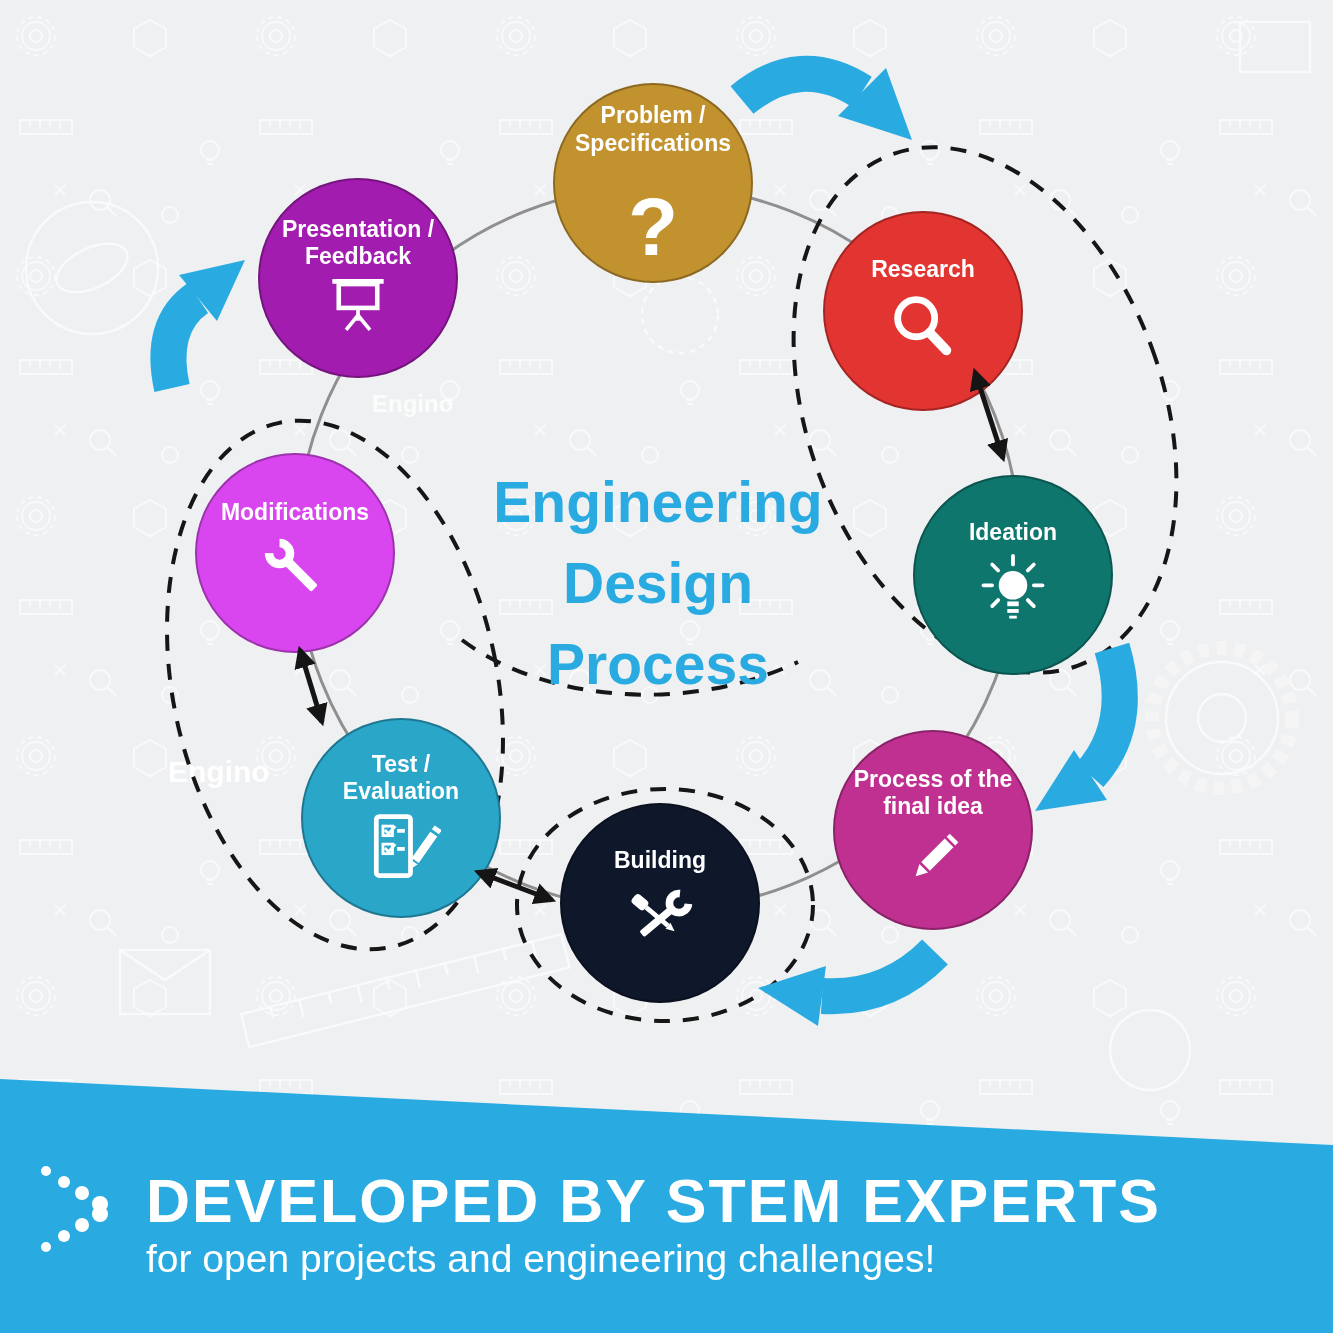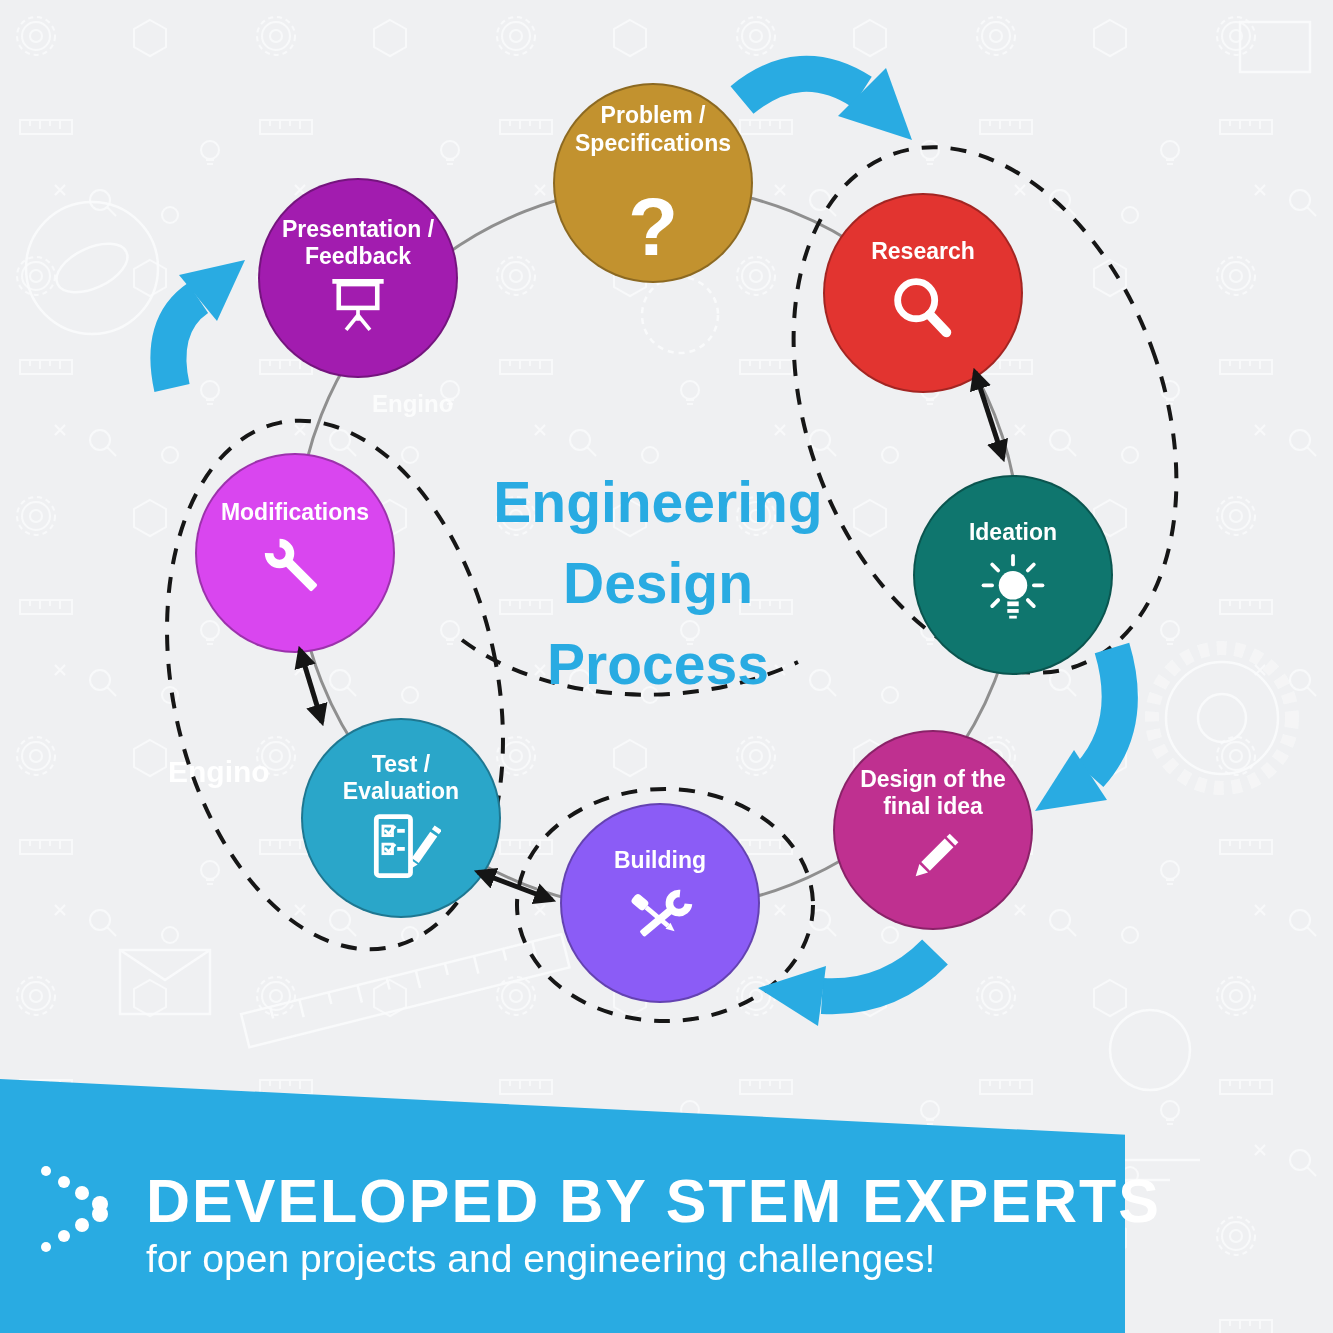--- a/index.html
+++ b/index.html
@@ -56,21 +56,21 @@
     text-align: center;
     font-weight: bold;
     font-size: 57px;
     line-height: 81px;
   }
 
   
   .banner {
     position: absolute;
     left: 0; top: 1065px;
-    width: 1125px; height: 268px;
+    width: 1333px; height: 268px;
     clip-path: polygon(0px 14px, 1333px 80px, 1333px 268px, 0px 268px);
   }
   .banner-chevron {
     position: absolute;
     left: 36px; top: 96px;
     width: 92px; height: 96px;
   }
   .banner-text {
     position: absolute;
     left: 146px; top: 104px;
@@ -161,21 +161,21 @@
       <path d="M 172 388 Q 158 325 198 298" fill="none" stroke="#29abe2" stroke-width="36"></path>
       <polygon points="217,321 179,275 245,260"></polygon>
     </g>
   </svg>
 
   <div class="node" style="left: 553px; top: 83px; background-color: rgb(194, 146, 47); gap: 35px;">
     <div class="node-label">Problem / Specifications</div>
     <div class="node-icon qmark">?</div>
   </div>
 
-  <div class="node" style="left: 823px; top: 193px; background-color: rgb(226, 52, 48);">
+  <div class="node" style="left: 823px; top: 211px; background-color: rgb(226, 52, 48);">
     <div class="node-label">Research</div>
     <div class="node-icon">
       <svg width="78" height="78" viewBox="0 0 80 80">
         <circle cx="33" cy="31" r="19" fill="none" stroke="#fff" stroke-width="7"></circle>
         <line x1="47" y1="46" x2="64" y2="64" stroke="#fff" stroke-width="10" stroke-linecap="round"></line>
       </svg>
     </div>
   </div>
 
   <div class="node" style="left: 913px; top: 475px; background-color: #0f766e;">
@@ -193,33 +193,33 @@
         </g>
         <circle cx="40" cy="36" r="15" fill="#fff"></circle>
         <rect x="34" y="53" width="12" height="5" fill="#fff"></rect>
         <rect x="34" y="61" width="12" height="4" fill="#fff"></rect>
         <rect x="36" y="68" width="8" height="3" fill="#fff"></rect>
       </svg>
     </div>
   </div>
 
   <div class="node" style="left: 833px; top: 730px; background-color: rgb(191, 48, 144);">
-    <div class="node-label">Design of the final idea</div>
+    <div class="node-label">Process of the final idea</div>
     <div class="node-icon">
       <svg width="72" height="70" viewBox="0 0 80 80">
         <g transform="rotate(45 40 40)">
           <rect x="33" y="6" width="14" height="5" fill="#fff"></rect>
           <rect x="33" y="14" width="14" height="38" fill="#fff"></rect>
           <polygon points="33,55 47,55 40,68" fill="#fff"></polygon>
         </g>
       </svg>
     </div>
   </div>
 
-  <div class="node" style="left: 560px; top: 803px; background-color: #8b5cf6;">
+  <div class="node" style="left: 560px; top: 803px; background-color: #0f172a;">
     <div class="node-label">Building</div>
     <div class="node-icon">
       <svg width="92" height="80" viewBox="0 0 96 84">
         <g transform="rotate(50 48 42)">
           <circle cx="48" cy="16" r="10" fill="none" stroke="#fff" stroke-width="8" stroke-dasharray="47 16" transform="rotate(-45 48 16)"></circle>
           <rect x="44" y="25" width="8" height="42" rx="2" fill="#fff"></rect>
         </g>
         <g transform="rotate(-50 48 42)">
           <rect x="42" y="6" width="12" height="17" rx="4" fill="#fff"></rect>
           <rect x="45.5" y="23" width="5" height="30" fill="#fff"></rect>

